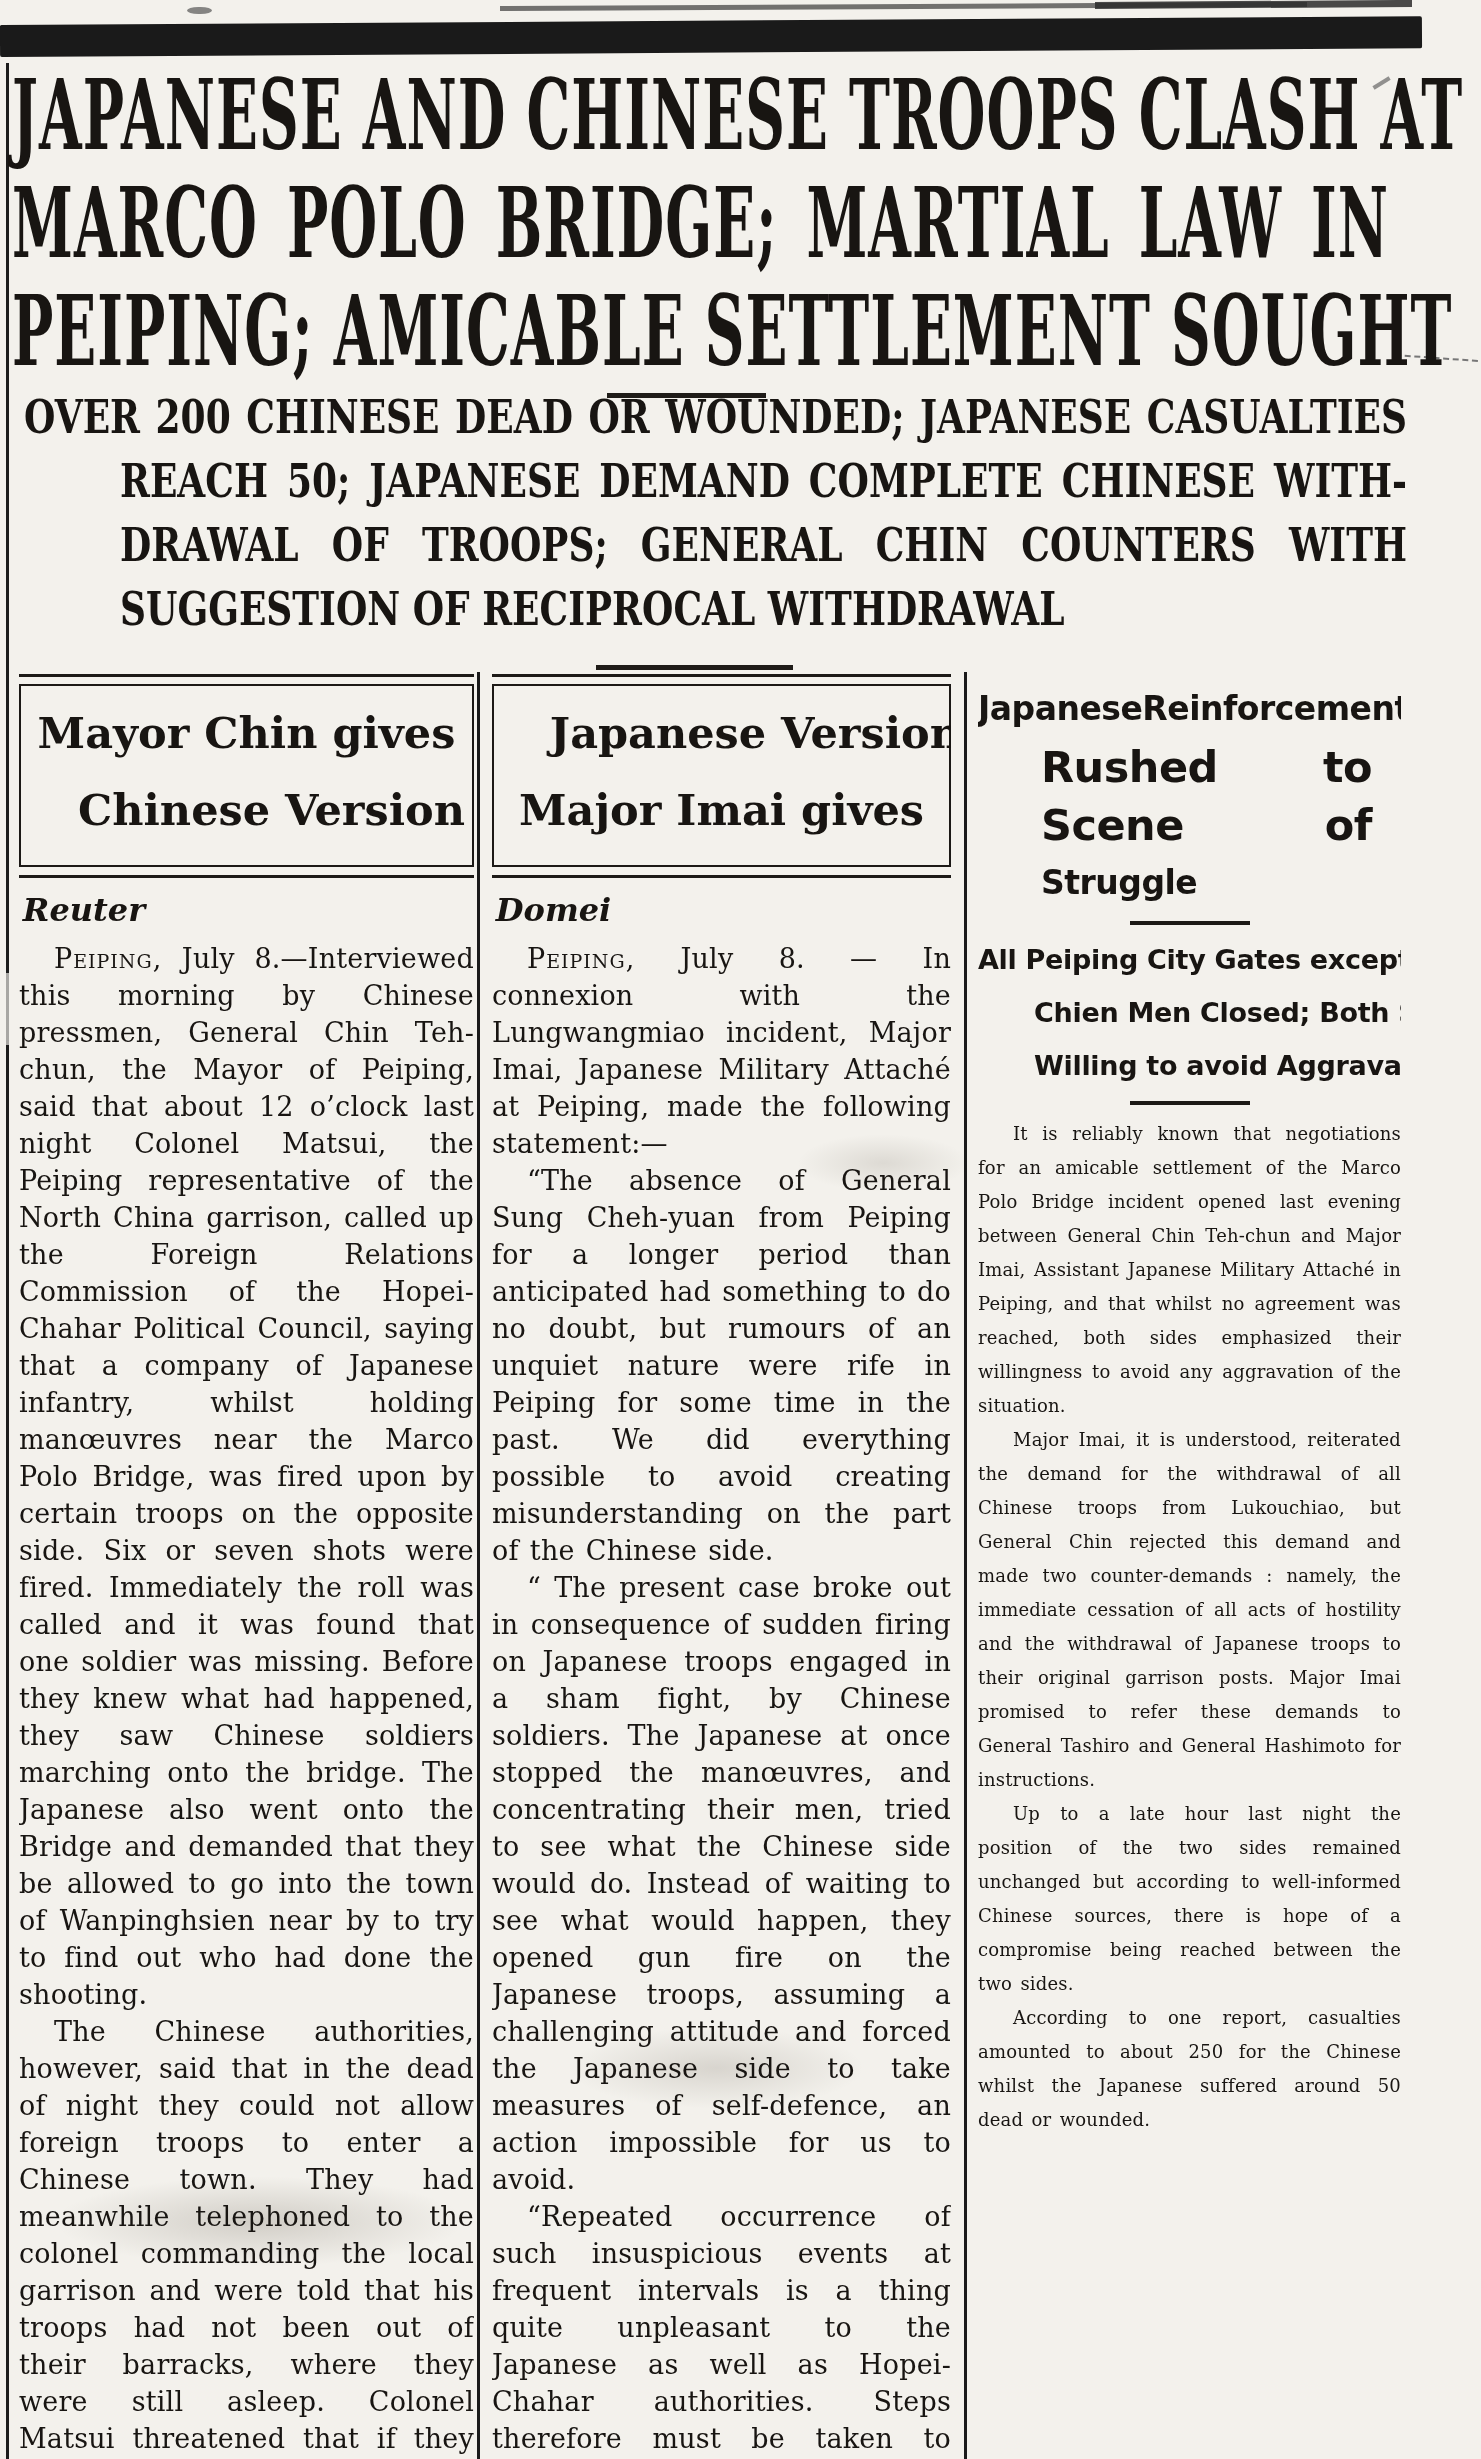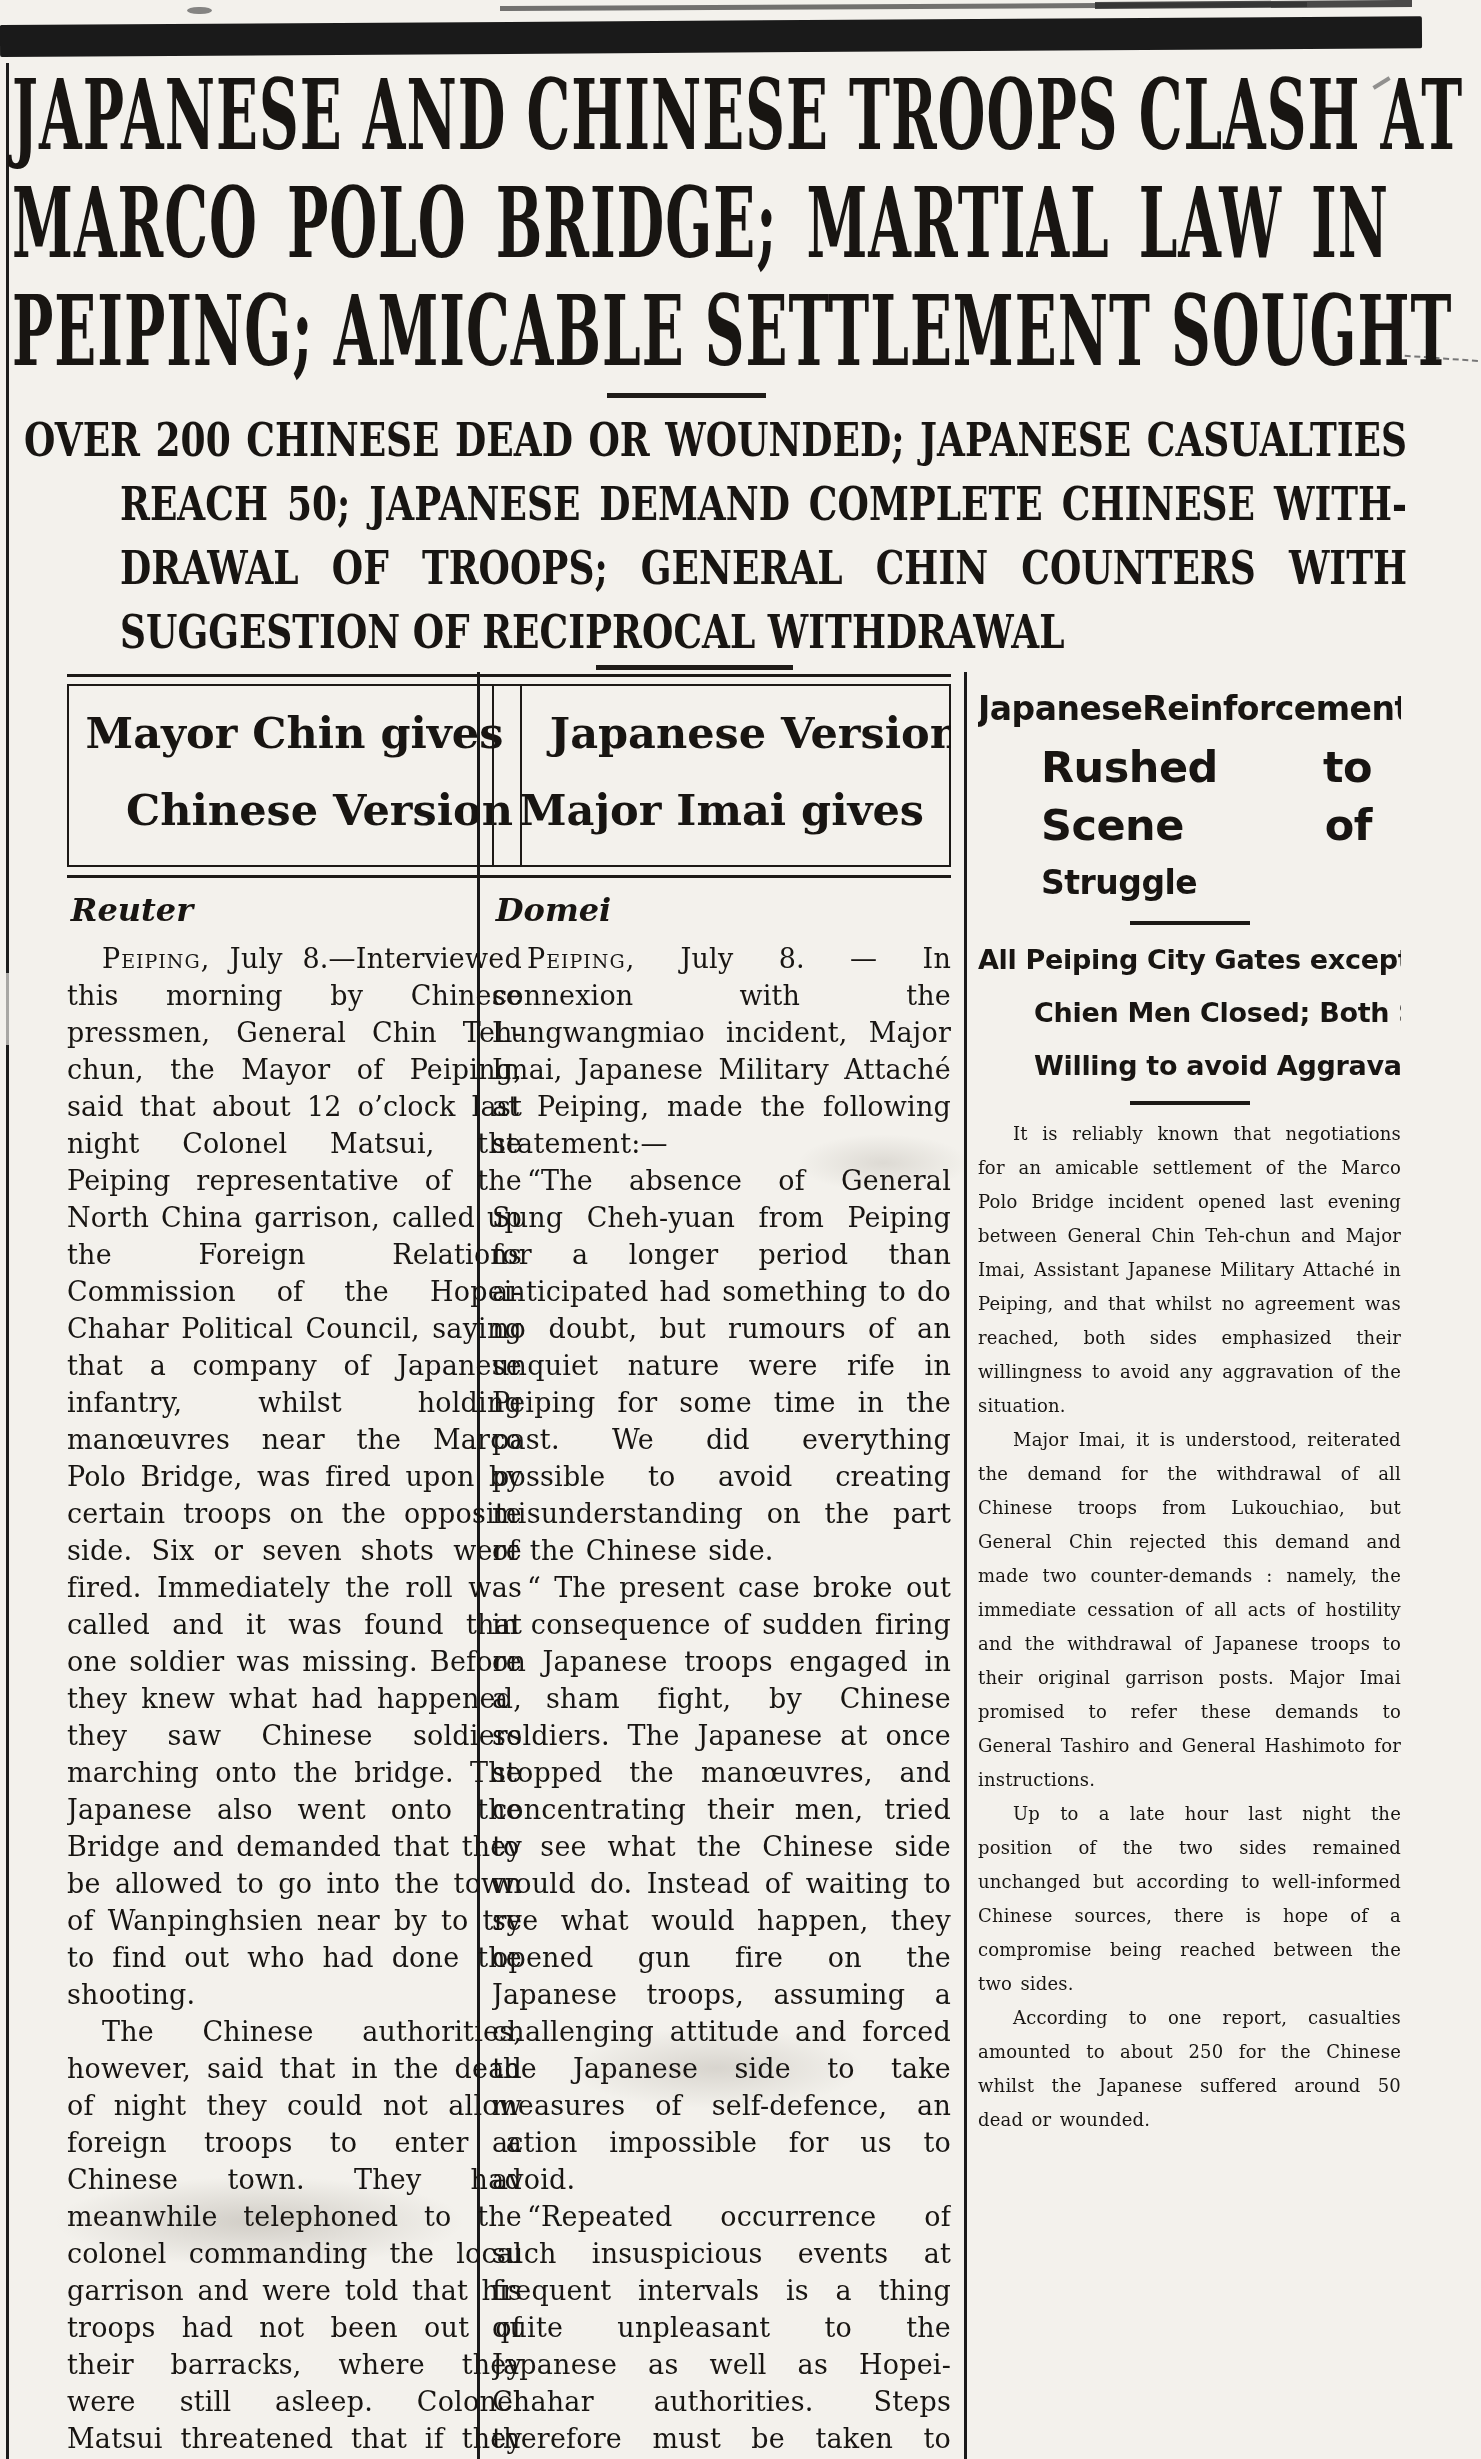--- a/index.html
+++ b/index.html
@@ -27,31 +27,31 @@
   .h-line{
     height:108px;line-height:108px;font-weight:bold;font-size:55px;
     letter-spacing:1px;white-space:nowrap;
     text-align:justify;text-align-last:justify;
     transform:scaleY(1.78);
   }
   .rule{background:#1f1c18;position:absolute;}
   .rule-a{top:393px;left:607px;width:159px;height:4.8px;}
   .rule-b{top:665px;left:596px;width:197px;height:4.8px;}
   
-  .subhead-block{position:absolute;top:407px;left:24px;right:74px;}
+  .subhead-block{position:absolute;top:384px;left:24px;right:74px;}
   .s-line{
     height:64px;line-height:64px;font-weight:bold;font-size:36px;
     white-space:nowrap;text-align:justify;text-align-last:justify;
     transform:scaleY(1.32);
   }
   .s-line.indent{padding-left:96px;}
   .s-line.no-just{text-align:left;text-align-last:left;}
   
   .col{position:absolute;top:674px;bottom:0;overflow:hidden;}
-  .col-1{left:19px;width:455px;margin-left:48px;}
+  .col-1{left:19px;width:455px;}
   .col-2{left:492px;width:459px;}
   .col-3{left:978px;width:423px;}
   .vdiv{position:absolute;top:672px;bottom:0;width:2.9px;background:#1a1a1a;}
   .vdiv-1{left:477px;}
   .vdiv-2{left:964px;}
   .col-toprule{height:2.9px;background:#1c1916;margin-bottom:6.7px;}
   .col-botrule{height:2.9px;background:#1c1916;margin-top:8.6px;}
   .title-box{border:2.9px solid #1c1916;padding:9.6px 5.8px 15.4px;}
   .box-line{font-size:43px;font-weight:bold;line-height:77px;text-align:center;white-space:nowrap;}
   .box-line-2{padding-left:50px;}

